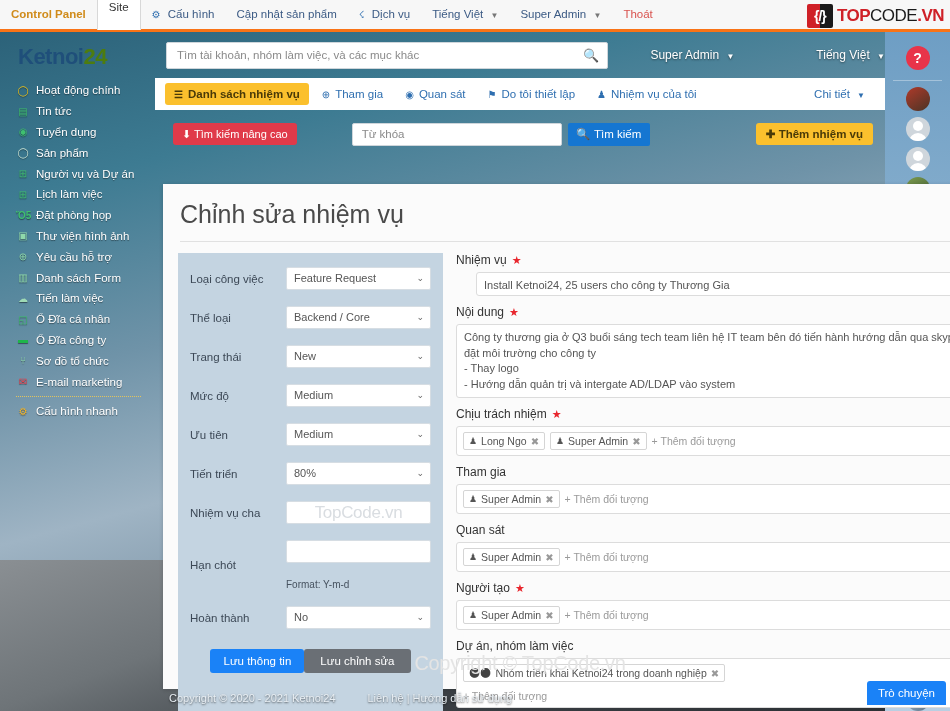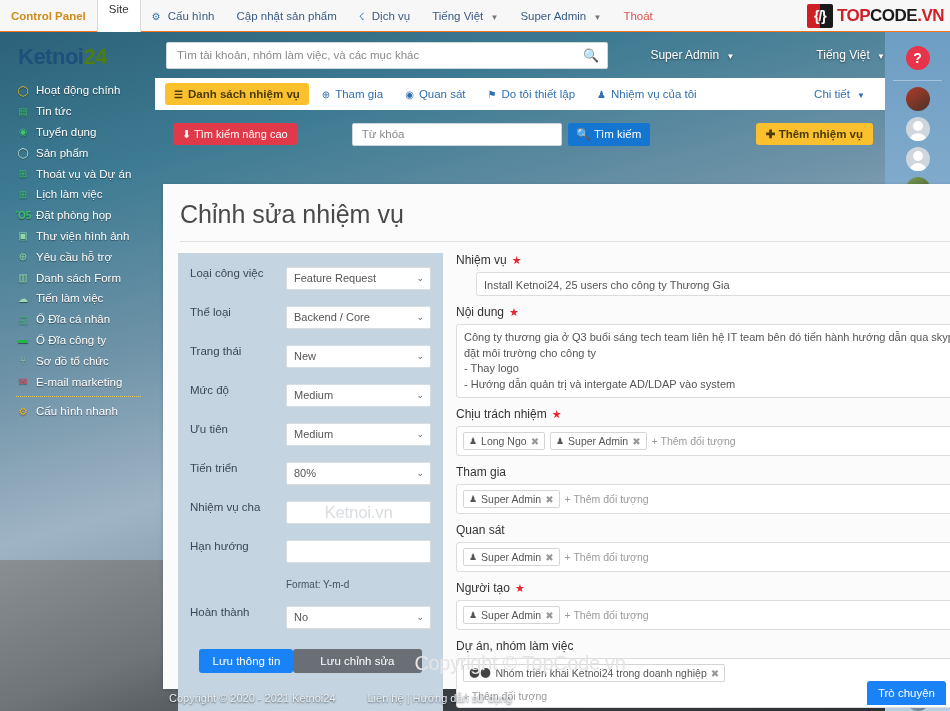--- a/index.html
+++ b/index.html
@@ -9,21 +9,21 @@
     font-family:"Liberation Sans", sans-serif;
     font-size:12px;
     background:#ffffff;
     position:relative;
   }
 
   
   #topbar{
     position:absolute; left:0; top:0; width:950px; height:32px;
     background:#f7f7f7;
-    border-bottom:1px solid #f97316;
+    border-bottom:3px solid #f97316;
     display:flex; align-items:flex-end;
     z-index:40;
   }
   #topbar .tbitem{
     padding:0 11px; height:30px; line-height:30px;
     font-size:11.5px; color:#3b5a84; white-space:nowrap; cursor:pointer;
   }
   #topbar .tbitem.cp{ color:#d08b1a; font-weight:bold; }
   #topbar .tbitem.site{
     background:#fff; border:1px solid #d8d8d8; border-bottom:1px solid #fff;
@@ -38,21 +38,21 @@
     position:absolute; right:6px; top:3px; height:26px;
     display:flex; align-items:center;
   }
   #logo .glyphbox{
     width:26px; height:24px; display:flex; align-items:center; justify-content:center;
     font-weight:bold; font-size:14px; color:#fff;
     background:linear-gradient(90deg,#cf2027 0 50%, #1a1a1a 50% 100%);
     border-radius:2px; margin-right:4px; letter-spacing:-1px;
   }
   #logo .ltop{ color:#cf2027; font-weight:bold; font-size:17px; letter-spacing:-0.5px;}
-  #logo .lcode{ color:#1a1a1a; font-weight:bold; font-size:17px; letter-spacing:-0.5px;}
+  #logo .lcode{ color:#1a1a1a; font-weight:normal; font-size:17px; letter-spacing:-0.5px;}
   #logo .lvn{ color:#cf2027; font-weight:bold; font-size:17px; letter-spacing:-0.5px;}
 
   
   #bg{
     position:absolute; left:0; top:32px; width:950px; height:679px;
     background:
       linear-gradient(118deg, rgba(255,255,255,.09) 0 1px, transparent 1px 38px),
       linear-gradient(118deg, rgba(0,0,0,.18) 0 1px, transparent 1px 71px),
       linear-gradient(165deg,#2c6279 0%, #3d7b92 18%, #6f93a8 38%, #9fb4c4 55%, #7d94a6 70%, #54606a 85%, #3a4046 100%);
     z-index:0;
@@ -168,21 +168,21 @@
   }
   #title-rule{ margin:0 22px 0 17px; border-bottom:1px solid #e1e1e1; }
 
   #cols{ display:flex; padding-top:11px; }
 
   
   #leftpanel{
     width:265px; margin-left:15px; background:#c4d4e1;
     padding:14px 12px 16px 12px; min-height:460px;
   }
-  .frow{ display:flex; margin-bottom:16px; }
+  .frow{ display:flex; align-items:center; margin-bottom:16px; }
   .flabel{ width:96px; font-size:11.5px; color:#3c4856; }
   .fctl{ flex:1; }
   .sel{
     position:relative; height:23px; background:#fff; border:1px solid #d6dde3;
     border-radius:2px; font-size:11px; color:#555;
     line-height:21px; padding:0 18px 0 7px; cursor:pointer;
     white-space:nowrap; overflow:hidden;
   }
   .sel .cv{
     position:absolute; right:6px; top:0; font-size:9px; color:#666;
@@ -196,21 +196,21 @@
     color:#d9dde1; font-size:17px; text-align:center; line-height:21px;
     font-weight:normal; letter-spacing:-0.3px;
   }
   .hint{ font-size:10px; color:#46525f; margin-top:16px; }
   #btnrow{ display:flex; justify-content:center; margin-top:20px; }
   #btn-save{
     background:#1a82f7; color:#fff; font-size:11.5px; padding:6px 13px;
     border-radius:3px; cursor:pointer;
   }
   #btn-saveedit{
-    background:#6a6f75; color:#fff; font-size:11.5px; padding:6px 27px;
+    background:#6a6f75; color:#fff; font-size:11.5px; padding:6px 16px;
     border-radius:3px; cursor:pointer;
   }
 
   
   #rightpanel{ flex:1; margin-left:13px; margin-right:22px; }
   .seclabel{
     font-size:12px; color:#333; margin:0 0 5px 0; display:flex; align-items:center;
   }
   .star{ color:#e8262d; margin-left:5px; font-size:11px; }
   .inputbox{
@@ -349,21 +349,21 @@
       <div class="navitem">
         <span class="ico" style="color: rgb(63, 191, 111);">◉</span>
         <span>Tuyển dụng</span>
       </div>
       <div class="navitem">
         <span class="ico" style="color: rgb(207, 232, 216);">◯</span>
         <span>Sản phẩm</span>
       </div>
       <div class="navitem">
         <span class="ico" style="color: rgb(63, 191, 111);">⊞</span>
-        <span>Thoát vụ và Dự án</span>
+        <span>Người vụ và Dự án</span>
       </div>
       <div class="navitem">
         <span class="ico" style="color: rgb(63, 191, 111);">⊞</span>
         <span>Lịch làm việc</span>
       </div>
       <div class="navitem">
         <span class="ico" style="color: rgb(63, 191, 111); font-weight: bold;">Ὄ5</span>
         <span>Đặt phòng họp</span>
       </div>
       <div class="navitem">
@@ -508,25 +508,25 @@
           </div>
           <div class="frow">
             <div class="flabel">Tiến triển</div>
             <div class="fctl">
               <div class="sel">80%<span class="cv">⌄</span></div>
             </div>
           </div>
           <div class="frow">
             <div class="flabel">Nhiệm vụ cha</div>
             <div class="fctl">
-              <div class="txt wm">Ketnoi.vn</div>
-            </div>
-          </div>
-          <div class="frow">
-            <div class="flabel">Hạn hướng</div>
+              <div class="txt wm">TopCode.vn</div>
+            </div>
+          </div>
+          <div class="frow">
+            <div class="flabel">Hạn chót</div>
             <div class="fctl">
               <div class="txt"></div>
               <div class="hint">Format: Y-m-d</div>
             </div>
           </div>
           <div class="frow">
             <div class="flabel">Hoàn thành</div>
             <div class="fctl">
               <div class="sel">No<span class="cv">⌄</span></div>
             </div>

